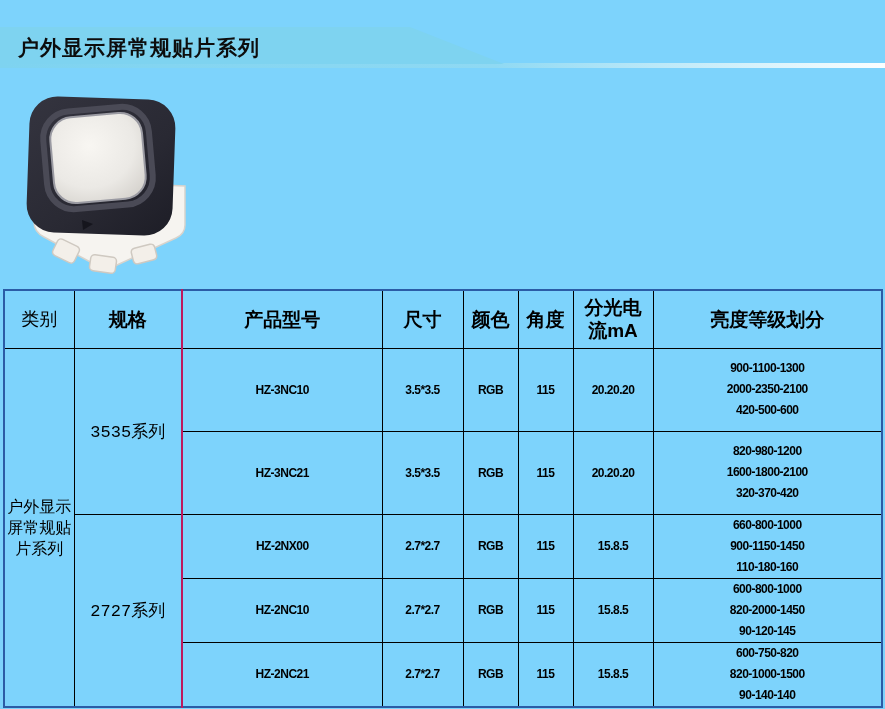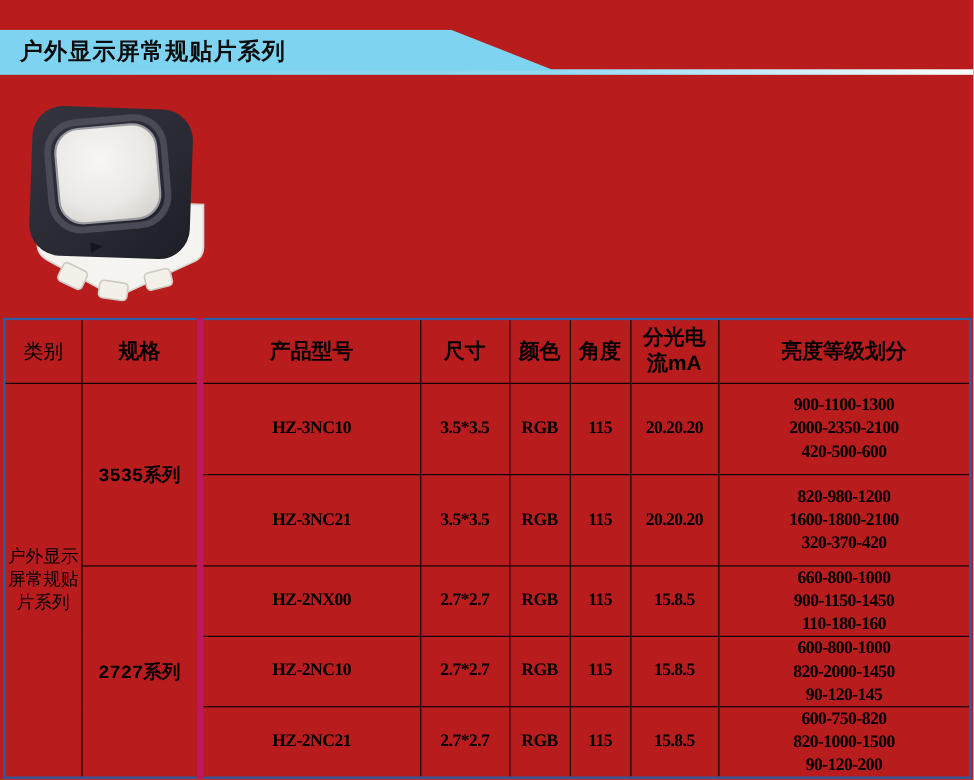--- a/index.html
+++ b/index.html
@@ -1,47 +1,47 @@
 <!DOCTYPE html>
 <html><head>
 <meta charset="utf-8">
 <style>
   html,body{margin:0;padding:0;background:#fff;}
-  #page{position:relative;width:885px;height:709px;background:#b91c1c;overflow:hidden;
+  #page{position:relative;width:885px;height:709px;background:#7dd3fc;overflow:hidden;
         font-family:"Liberation Sans",sans-serif;color:#000;}
 
   
   #banner{position:absolute;left:0;top:27px;width:885px;height:42px;}
   #banner svg{display:block;}
   #banner-title{position:absolute;left:18px;top:35px;margin:0;font-size:21px;line-height:26px;
         font-weight:bold;color:#0d0d0d;letter-spacing:1px;white-space:nowrap;}
 
   
   #led-photo{position:absolute;left:20px;top:94px;}
 
   
   #spec-table-wrap{position:absolute;left:3px;top:289px;}
   table.spec{border-collapse:collapse;table-layout:fixed;width:878px;
         border:2px solid #2B5CA6;}
   table.spec th,table.spec td{border:1px solid #000;text-align:center;vertical-align:middle;
         padding:0 2px;overflow:hidden;}
   
-  table.spec .green-left{border-left:6px solid #be185d;}
+  table.spec .green-left{border-left:2px solid #be185d;}
 
   tr.r-head{height:58px;}
   tr.r-tall{height:83px;}
   tr.r-s1{height:61px;} tr.r-s2{height:56px;} tr.r-s3{height:57px;}
 
   th.hdr{font-size:19px;font-weight:bold;line-height:23px;}
   th.hdr-light{font-size:18px;font-weight:normal;}
   td.cat-cell{font-size:16px;font-weight:normal;line-height:21px;padding:0 3px;}
-  td.series-cell{font-size:17px;font-weight:bold;
+  td.series-cell{font-size:17px;font-weight:normal;
         font-family:"Liberation Mono","DejaVu Sans Mono","Liberation Sans",sans-serif;}
-  td.mono{font-family:Liberation Serif, serif;
-        font-weight:bold;font-size:16px;letter-spacing:-0.5px;}
+  td.mono{font-family:Liberation Sans, sans-serif;
+        font-weight:bold;font-size:12px;letter-spacing:-0.5px;}
   td.bright{line-height:21px;}
   td.bright span{display:block;}
 </style>
 </head>
 <body>
 
 <div id="page">
 
   <div id="banner">
     <svg width="885" height="42" viewBox="0 0 885 42">
@@ -170,20 +170,20 @@
 
       <tr class="r-s3">
         <td class="mono green-left">HZ-2NC21</td>
         <td class="mono">2.7*2.7</td>
         <td class="mono">RGB</td>
         <td class="mono">115</td>
         <td class="mono">15.8.5</td>
         <td class="mono bright">
           <span>600-750-820</span>
           <span>820-1000-1500</span>
-          <span>90-120-200</span>
+          <span>90-140-140</span>
         </td>
       </tr>
     </tbody>
       </table>
   </div>
 
 </div>
 
 </body></html>

